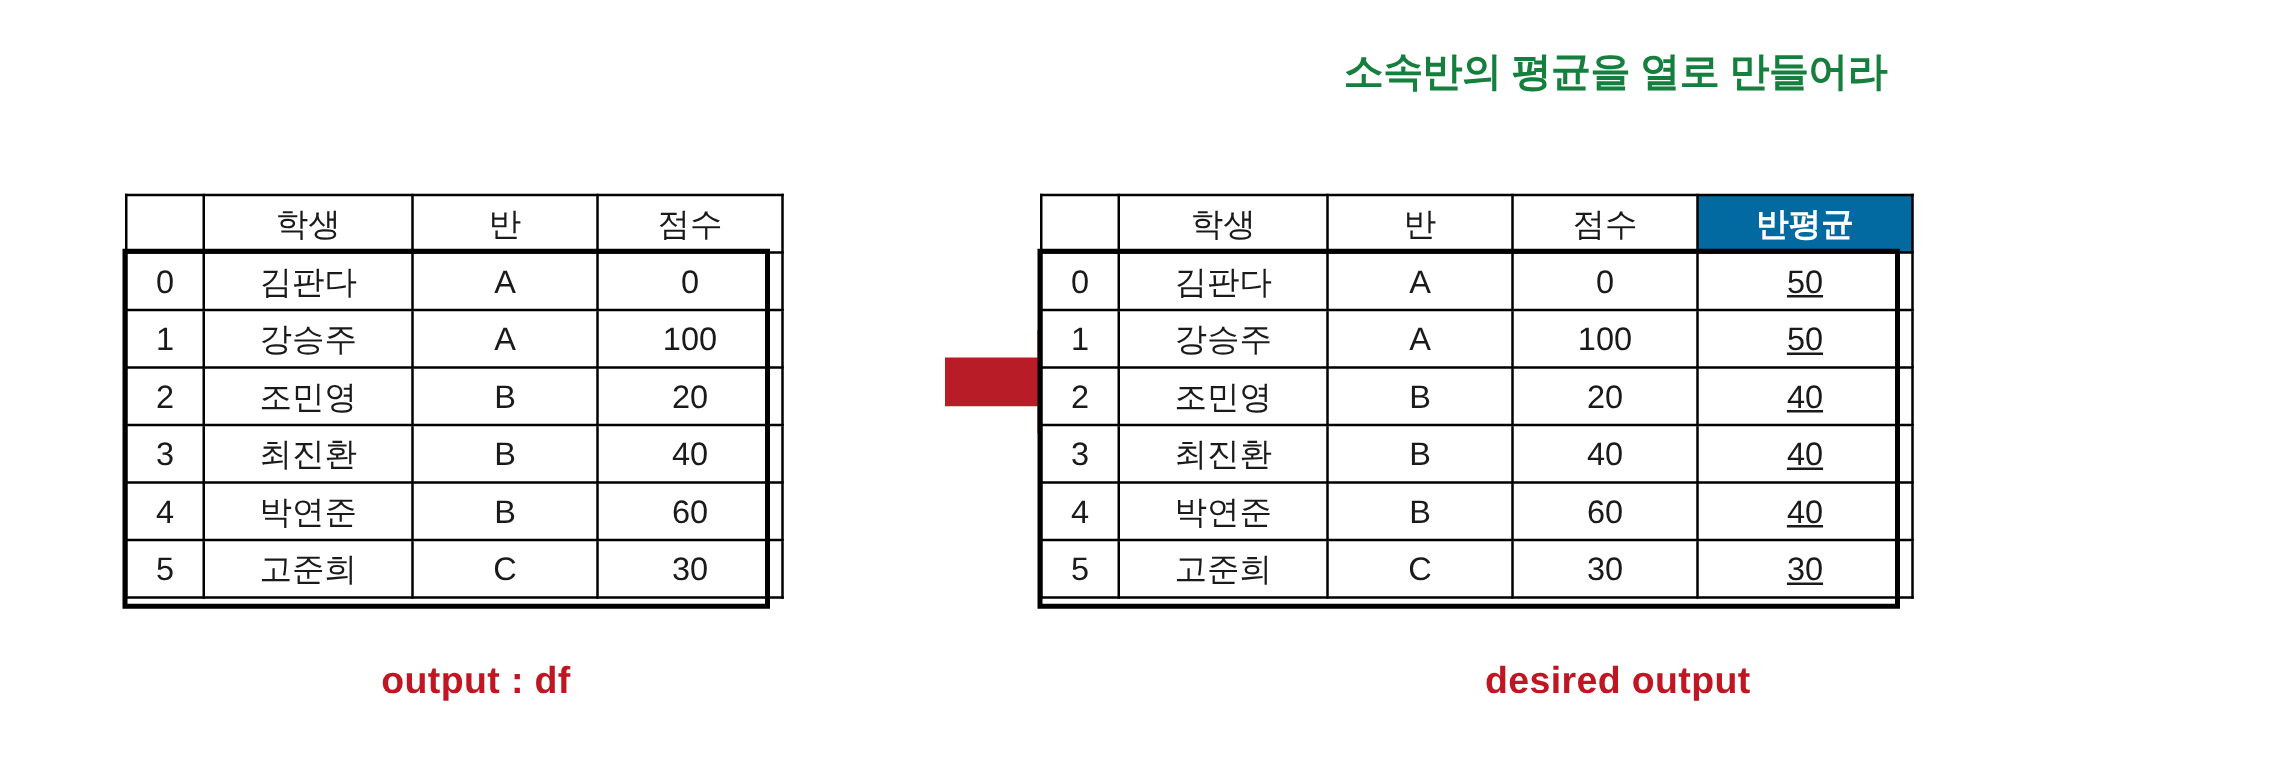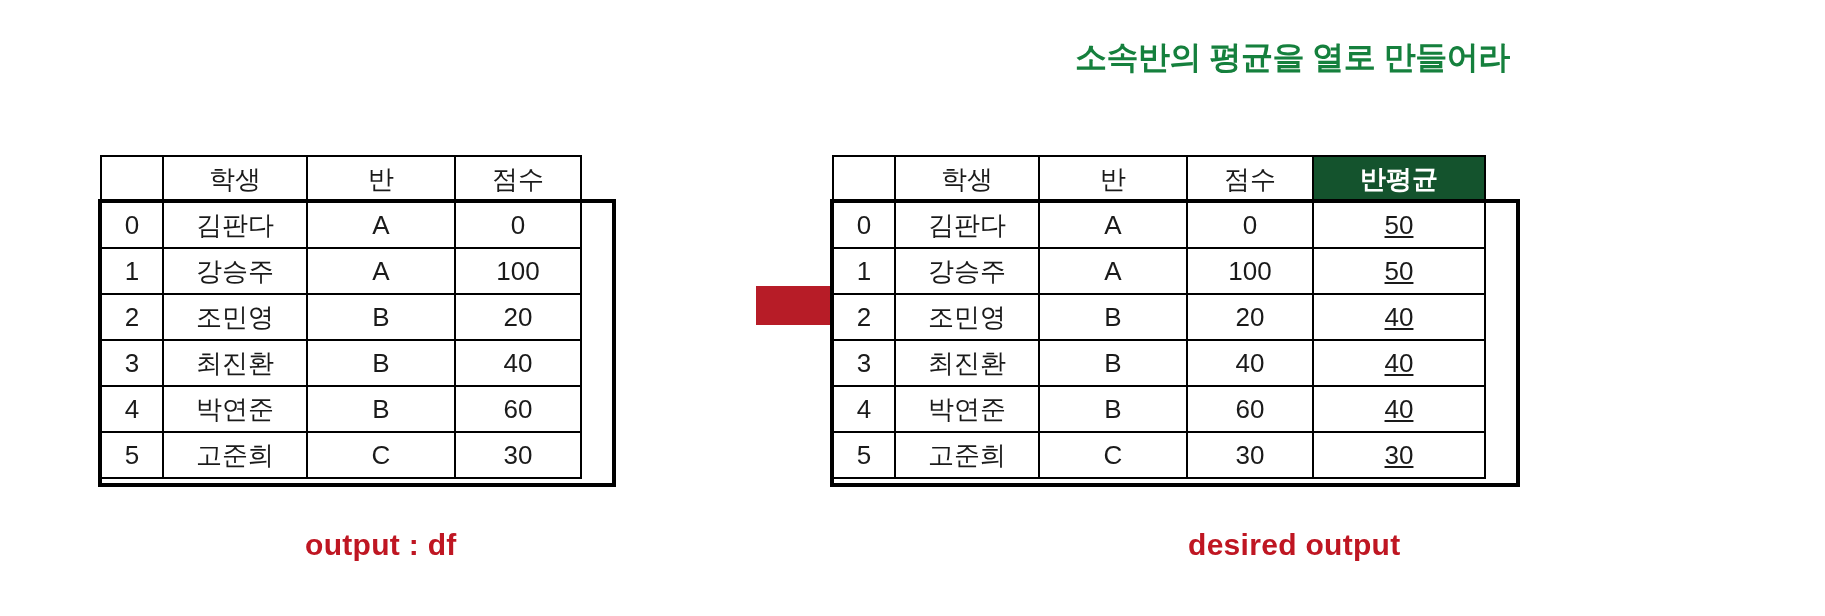--- a/index.html
+++ b/index.html
@@ -60,40 +60,40 @@
     border-bottom: 2px solid #000000;
   }
   
   th.col-head {
     background: #fbe0d0;
     border: 2px solid #000000;
     font-weight: normal;
     color: #1a1a1a;
   }
   th.col-head.accent {
-    background: #14532d;
+    background: #0369a1;
     color: #ffffff;
     font-weight: bold;
   }
   
   td.idx {
     background: #d6dcee;
     color: #1a1a1a;
   }
   
   td.derived {
     background: #e4e4e4;
     text-decoration: underline;
   }
 
   
   .w-idx   { width: 62px; }
-  .w-name  { width: 144px; }
+  .w-name  { width: 167px; }
   .w-class { width: 148px; }
-  .w-score { width: 126px; }
+  .w-score { width: 148px; }
   .w-mean  { width: 172px; }
 
   
   .frame {
     position: absolute;
     border: 4px solid #000000;
     pointer-events: none;
   }
 
   

